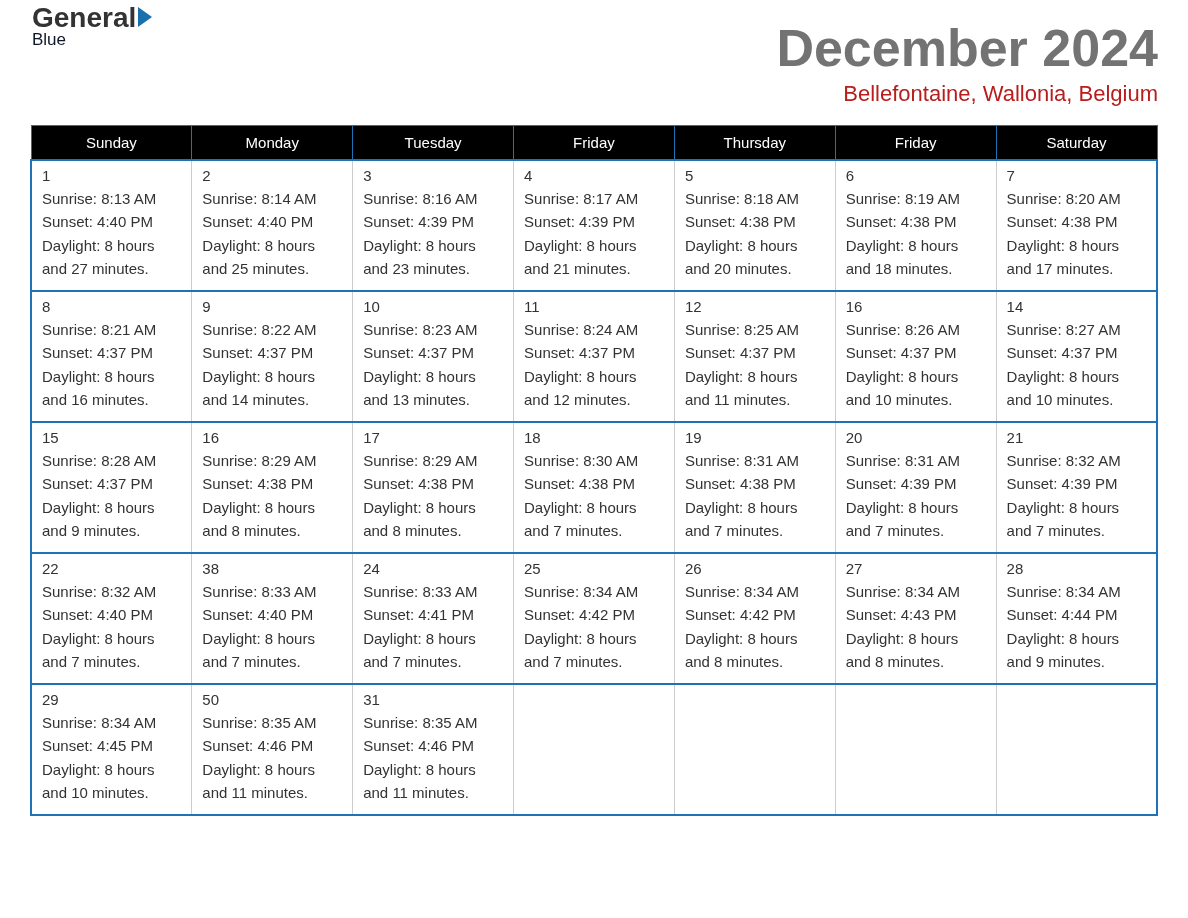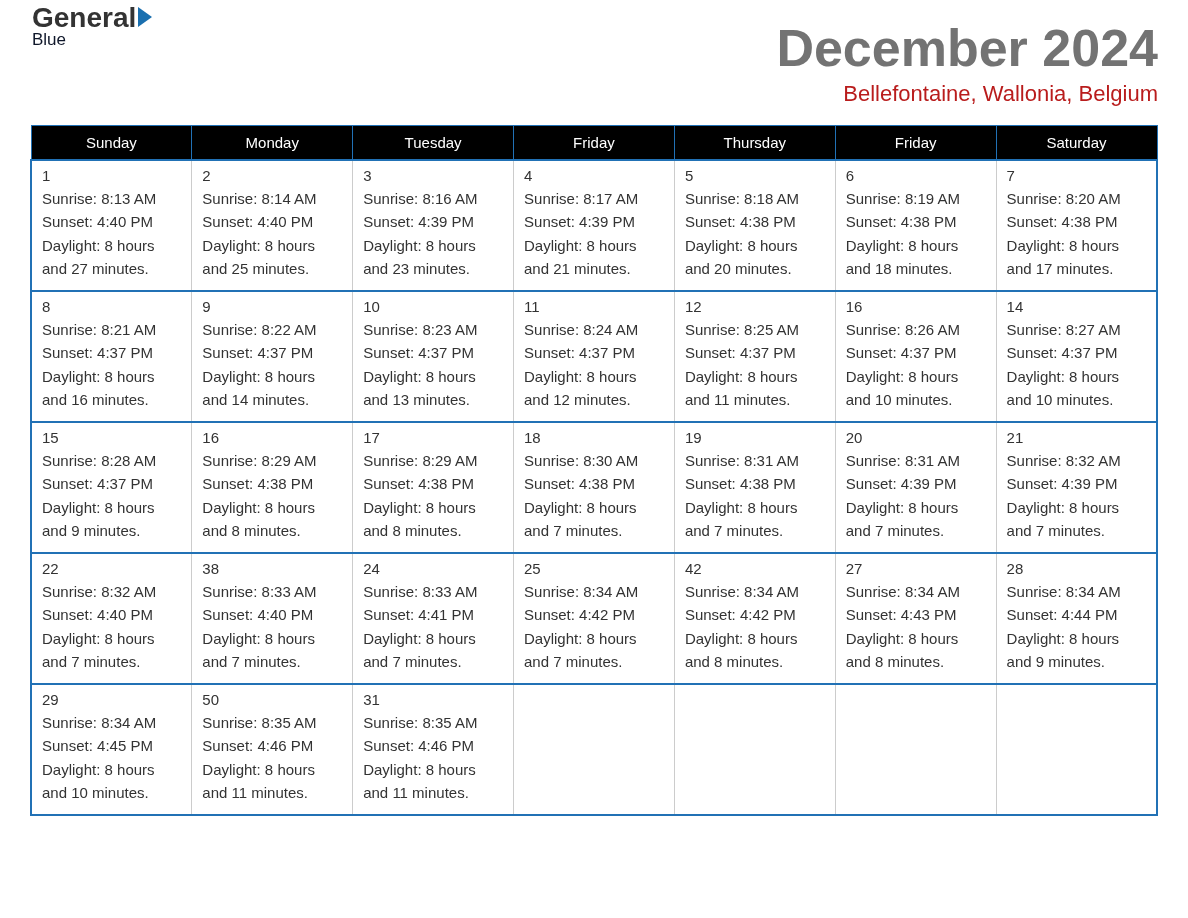--- a/index.html
+++ b/index.html
@@ -227,21 +227,21 @@
         </td>
         <td>
           <span class="day-number">24</span>
           <div class="day-info">Sunrise: 8:33 AM<br>Sunset: 4:41 PM<br>Daylight: 8 hours<br>and 7 minutes.</div>
         </td>
         <td>
           <span class="day-number">25</span>
           <div class="day-info">Sunrise: 8:34 AM<br>Sunset: 4:42 PM<br>Daylight: 8 hours<br>and 7 minutes.</div>
         </td>
         <td>
-          <span class="day-number">42</span>
+          <span class="day-number">26</span>
           <div class="day-info">Sunrise: 8:34 AM<br>Sunset: 4:42 PM<br>Daylight: 8 hours<br>and 8 minutes.</div>
         </td>
         <td>
           <span class="day-number">27</span>
           <div class="day-info">Sunrise: 8:34 AM<br>Sunset: 4:43 PM<br>Daylight: 8 hours<br>and 8 minutes.</div>
         </td>
         <td>
           <span class="day-number">28</span>
           <div class="day-info">Sunrise: 8:34 AM<br>Sunset: 4:44 PM<br>Daylight: 8 hours<br>and 9 minutes.</div>
         </td>

